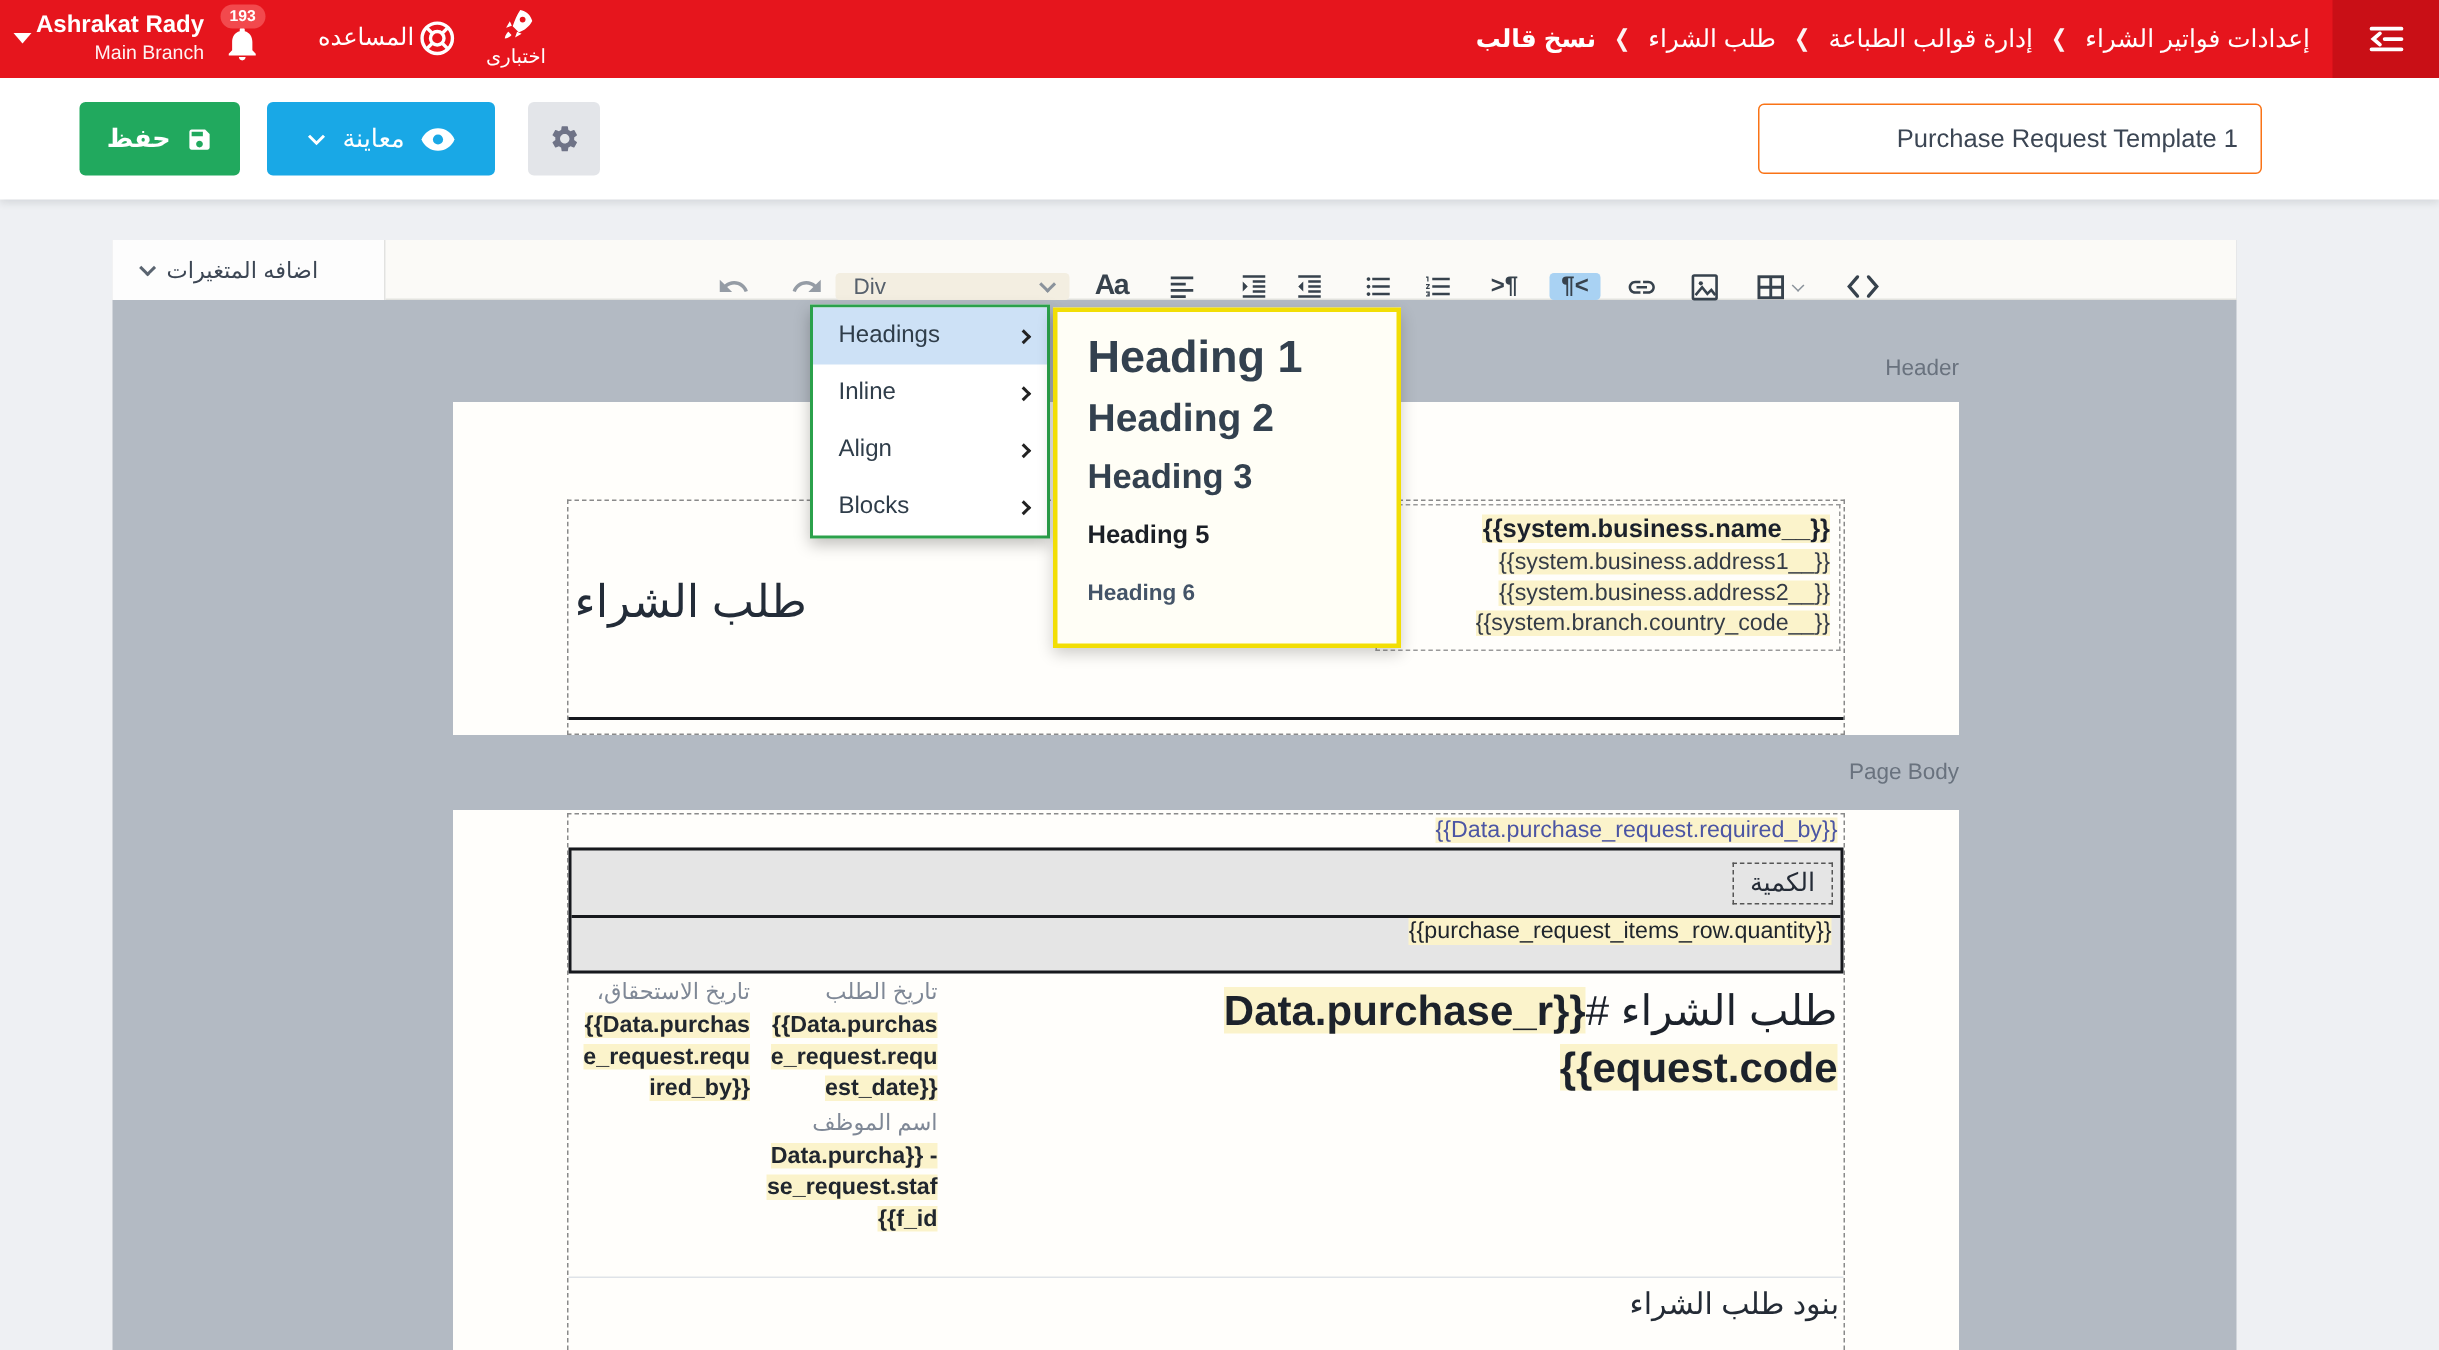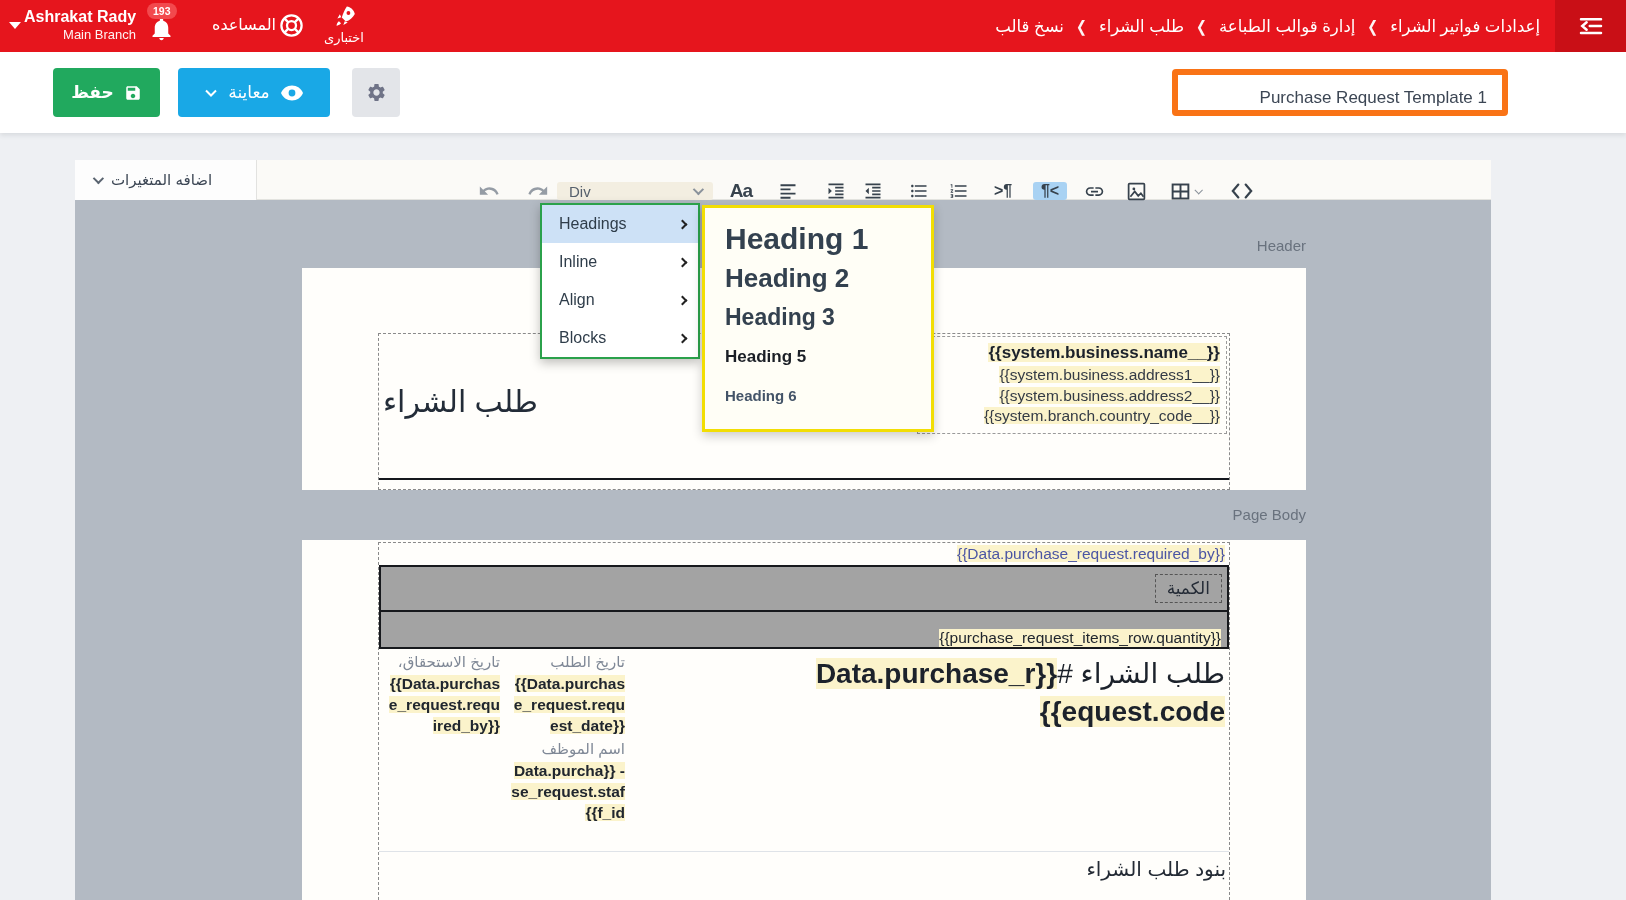--- a/index.html
+++ b/index.html
@@ -19,36 +19,36 @@
   .badge { position:absolute; left:147px; top:3px; background:#f2494d;
     color:#fff; font-size:10.5px; font-weight:bold; padding:2px 6px;
     border-radius:9px; line-height:12px; }
   .help-label { position:absolute; left:212px; top:15px; font-size:16px; }
   .help-icon { position:absolute; left:278px; top:12px; }
   .rocket-icon { position:absolute; left:332px; top:3px; }
   .trial-label { position:absolute; left:324px; top:30px; font-size:13px; }
   .breadcrumbs { position:absolute; right:86px; top:0; height:52px;
     display:flex; align-items:center; gap:12px; font-size:16.5px; }
   .crumb { white-space:nowrap; }
-  .crumb.current { font-weight:normal; }
+  .crumb.current { font-weight:bold; }
   .crumb-sep { font-size:13px; opacity:.95; transform:scaleY(1.2); }
   .nav-toggle { position:absolute; right:0; top:0; width:71px; height:52px;
     background:#c90f16; display:flex; align-items:center; justify-content:center; }
 
   
   .actionbar { position:absolute; left:0; top:52px; width:1626px; height:81px;
     background:#ffffff; box-shadow:0 2px 5px rgba(40,50,60,.12); z-index:20; }
   .btn { position:absolute; top:16px; height:49px; border-radius:4px;
     display:flex; align-items:center; justify-content:center; gap:10px;
     color:#fff; font-size:17px; cursor:pointer; }
   .btn-save { left:53px; width:107px; background:#21a95e; font-weight:bold; }
   .btn-preview { left:178px; width:152px; background:#19a8e6; }
   .btn-gear { left:352px; width:48px; background:#e3e5e9; }
   .template-box { position:absolute; left:1172px; top:17px; width:336px; height:47px;
-    background:#fff; border:6px solid #f97316; border-radius:4px;
+    background:#fff; border:1px solid #f97316; border-radius:4px;
     font-size:17px; color:#3c4654; text-align:right; line-height:45px;
     padding:0 15px; }
 
   
   .canvas { position:absolute; left:75px; top:160px; width:1416px; height:740px;
     background:#b3bac3; }
 
   
   .etoolbar { position:absolute; left:0; top:0; width:1416px; height:40px;
     background:#fbfaf7; border-bottom:1px solid #e3e3df; }
@@ -118,25 +118,25 @@
   .biz-name { font-size:17px; font-weight:bold; color:#1b212b; line-height:25px; }
   .biz-line { font-size:15.5px; color:#343b46; line-height:20.5px; }
   .hdr-rule { position:absolute; left:0; right:0; bottom:9px; height:2px; background:#15181d; }
 
   
   .body-block { top:380px; height:360px; }
   .body-dash { top:2px; height:358px; border-bottom:none; }
   .req-row { position:absolute; right:4px; top:1px; font-size:15.5px; color:#4b55a4;
     line-height:20px; }
   .doc-table { position:absolute; left:0px; right:0px; top:22px; height:84px;
-    border:2px solid #17191d; background:#a3a3a3; }
+    border:2px solid #17191d; background:#e5e5e5; }
   .doc-row1 { height:45px; border-bottom:2px solid #17191d; display:flex;
     align-items:center; justify-content:flex-end; padding-right:5px; }
   .qty-hdr { border:1px dashed #555; padding:3px 11px; font-size:17px; color:#242b36; }
-  .doc-row2 { height:35px; display:flex; align-items:flex-end; justify-content:flex-end;
+  .doc-row2 { height:35px; display:flex; align-items:flex-start; justify-content:flex-end;
     padding-right:6px; font-size:15.5px; color:#20262e; }
   .big-heading { position:absolute; right:4px; top:112px; text-align:right; }
   .bh-line { font-size:28px; line-height:38px; color:#1c222b; white-space:nowrap;margin-left:36px; }
   .bh-latin { font-weight:bold; }
   .dates { position:absolute; left:4px; top:108px; width:242px; display:flex; gap:8px; }
   .dcol { width:117px; text-align:right; }
   .dhdr { font-size:15px; color:#7f8896; line-height:22px; }
   .dval { font-size:15.5px; font-weight:bold; color:#20262e; line-height:21px;
     direction:ltr; }
   .staff-gap { height:2px; }

